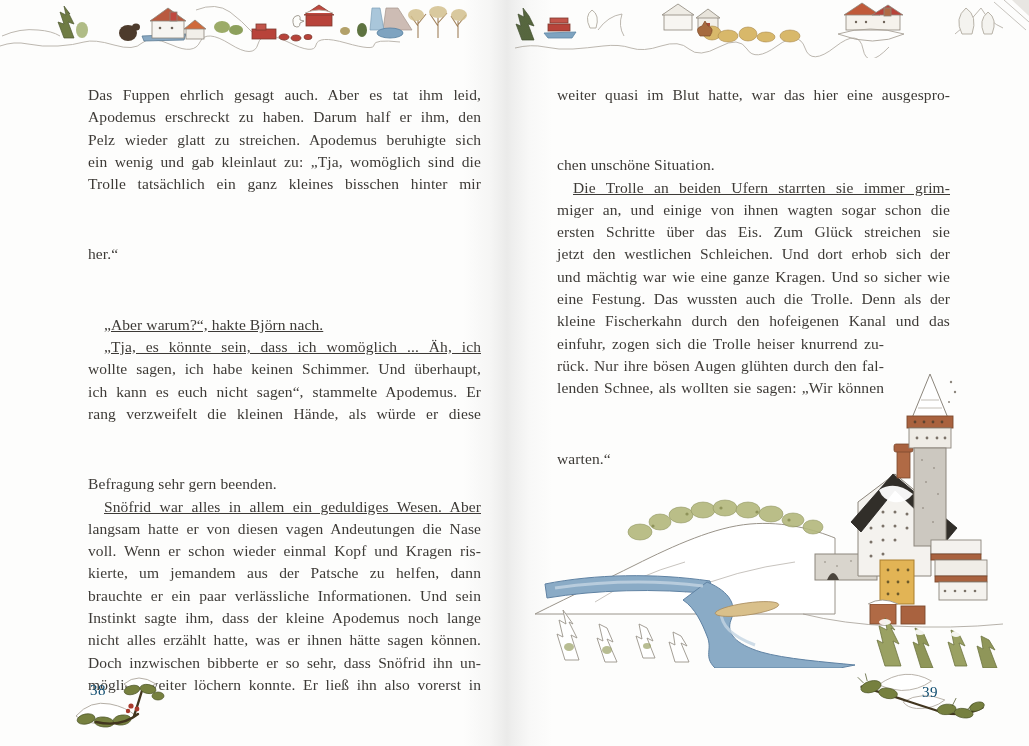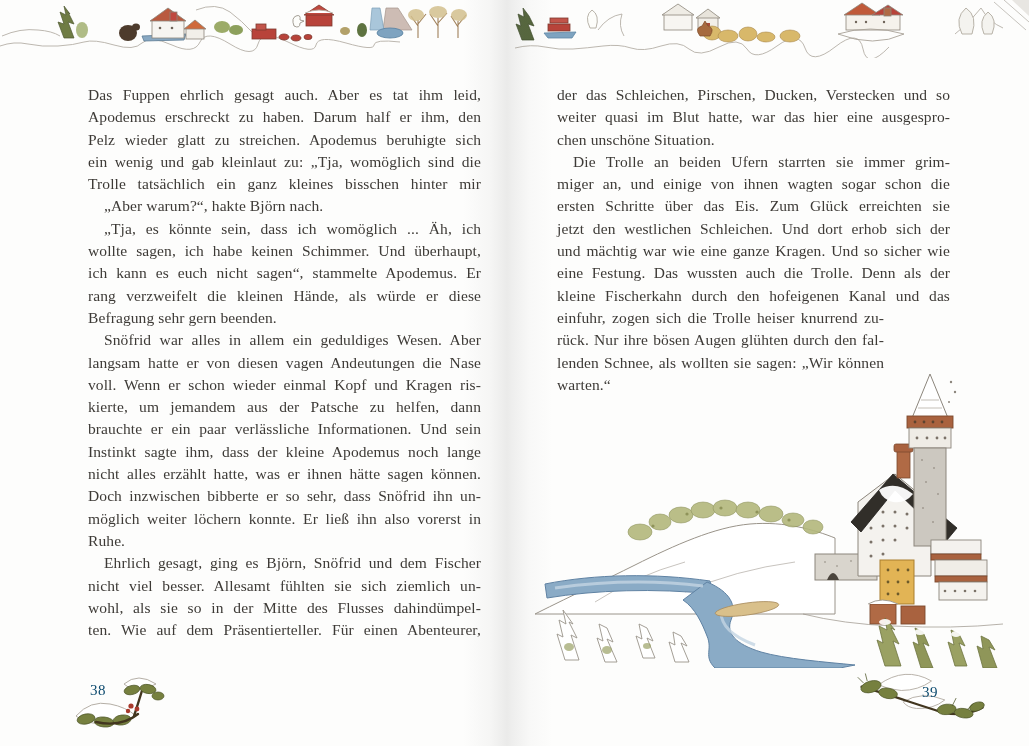--- a/index.html
+++ b/index.html
@@ -13,22 +13,22 @@
   .top-illo{position:absolute;left:0;top:0;width:1029px;height:58px;}
   
   .text-col{position:absolute;top:84px;width:393px;color:#3d3a36;}
   .text-col.left{left:88px;}
   .text-col.right{left:557px;}
   .line{
     height:22.3px;line-height:22.3px;font-size:15.5px;
     text-align:justify;text-align-last:justify;
     letter-spacing:0.1px;
   }
-  .line.par-end{text-align-last:left;}
-  .line.indent{text-indent:16px;}
+  .line.par-end{text-align-last:left;margin-top:48px;}
+  .line.indent{text-indent:16px;text-decoration:underline;}
   .line.short{margin-right:66px;}
   
   .scene-illo{position:absolute;left:535px;top:362px;width:475px;height:306px;}
   
   .footer{position:absolute;height:70px;}
   .footer.left{left:66px;top:672px;width:135px;}
   .footer.right{left:846px;top:664px;width:155px;}
   .pnum{
     position:absolute;font-size:15px;color:#0c4a6e;letter-spacing:0.5px;
   }
@@ -171,20 +171,21 @@
     </svg>
   </div>
 
   <div class="text-col left">
 
   <div class="line">Das Fuppen ehrlich gesagt auch. Aber es tat ihm leid,</div>
       <div class="line">Apodemus erschreckt zu haben. Darum half er ihm, den</div>
       <div class="line">Pelz wieder glatt zu streichen. Apodemus beruhigte sich</div>
       <div class="line">ein wenig und gab kleinlaut zu: „Tja, womöglich sind die</div>
       <div class="line">Trolle tatsächlich ein ganz kleines bisschen hinter mir</div>
+      <div class="line par-end">her.“</div>
       <div class="line indent par-end">„Aber warum?“, hakte Björn nach.</div>
       <div class="line indent">„Tja, es könnte sein, dass ich womöglich ... Äh, ich</div>
       <div class="line">wollte sagen, ich habe keinen Schimmer. Und überhaupt,</div>
       <div class="line">ich kann es euch nicht sagen“, stammelte Apodemus. Er</div>
       <div class="line">rang verzweifelt die kleinen Hände, als würde er diese</div>
       <div class="line par-end">Befragung sehr gern beenden.</div>
       <div class="line indent">Snöfrid war alles in allem ein geduldiges Wesen. Aber</div>
       <div class="line">langsam hatte er von diesen vagen Andeutungen die Nase</div>
       <div class="line">voll. Wenn er schon wieder einmal Kopf und Kragen ris-</div>
       <div class="line">kierte, um jemandem aus der Patsche zu helfen, dann</div>
@@ -195,26 +196,25 @@
       <div class="line">möglich weiter löchern konnte. Er ließ ihn also vorerst in</div>
       <div class="line par-end">Ruhe.</div>
       <div class="line indent">Ehrlich gesagt, ging es Björn, Snöfrid und dem Fischer</div>
       <div class="line">nicht viel besser. Allesamt fühlten sie sich ziemlich un-</div>
       <div class="line">wohl, als sie so in der Mitte des Flusses dahindümpel-</div>
       <div class="line">ten. Wie auf dem Präsentierteller. Für einen Abenteurer,</div>
     </div>
 
   <div class="text-col right">
 
-  <div class="line">der das Schleichen, Pirschen, Ducken, Verstecken und so</div>
       <div class="line">weiter quasi im Blut hatte, war das hier eine ausgespro-</div>
       <div class="line par-end">chen unschöne Situation.</div>
       <div class="line indent">Die Trolle an beiden Ufern starrten sie immer grim-</div>
       <div class="line">miger an, und einige von ihnen wagten sogar schon die</div>
-      <div class="line">ersten Schritte über das Eis. Zum Glück erreichten sie</div>
+      <div class="line">ersten Schritte über das Eis. Zum Glück streichen sie</div>
       <div class="line">jetzt den westlichen Schleichen. Und dort erhob sich der</div>
       <div class="line">und mächtig war wie eine ganze Kragen. Und so sicher wie</div>
       <div class="line">eine Festung. Das wussten auch die Trolle. Denn als der</div>
       <div class="line">kleine Fischerkahn durch den hofeigenen Kanal und das</div>
       <div class="line short">einfuhr, zogen sich die Trolle heiser knurrend zu-</div>
       <div class="line short">rück. Nur ihre bösen Augen glühten durch den fal-</div>
       <div class="line short">lenden Schnee, als wollten sie sagen: „Wir können</div>
       <div class="line par-end short">warten.“</div>
     </div>
 

